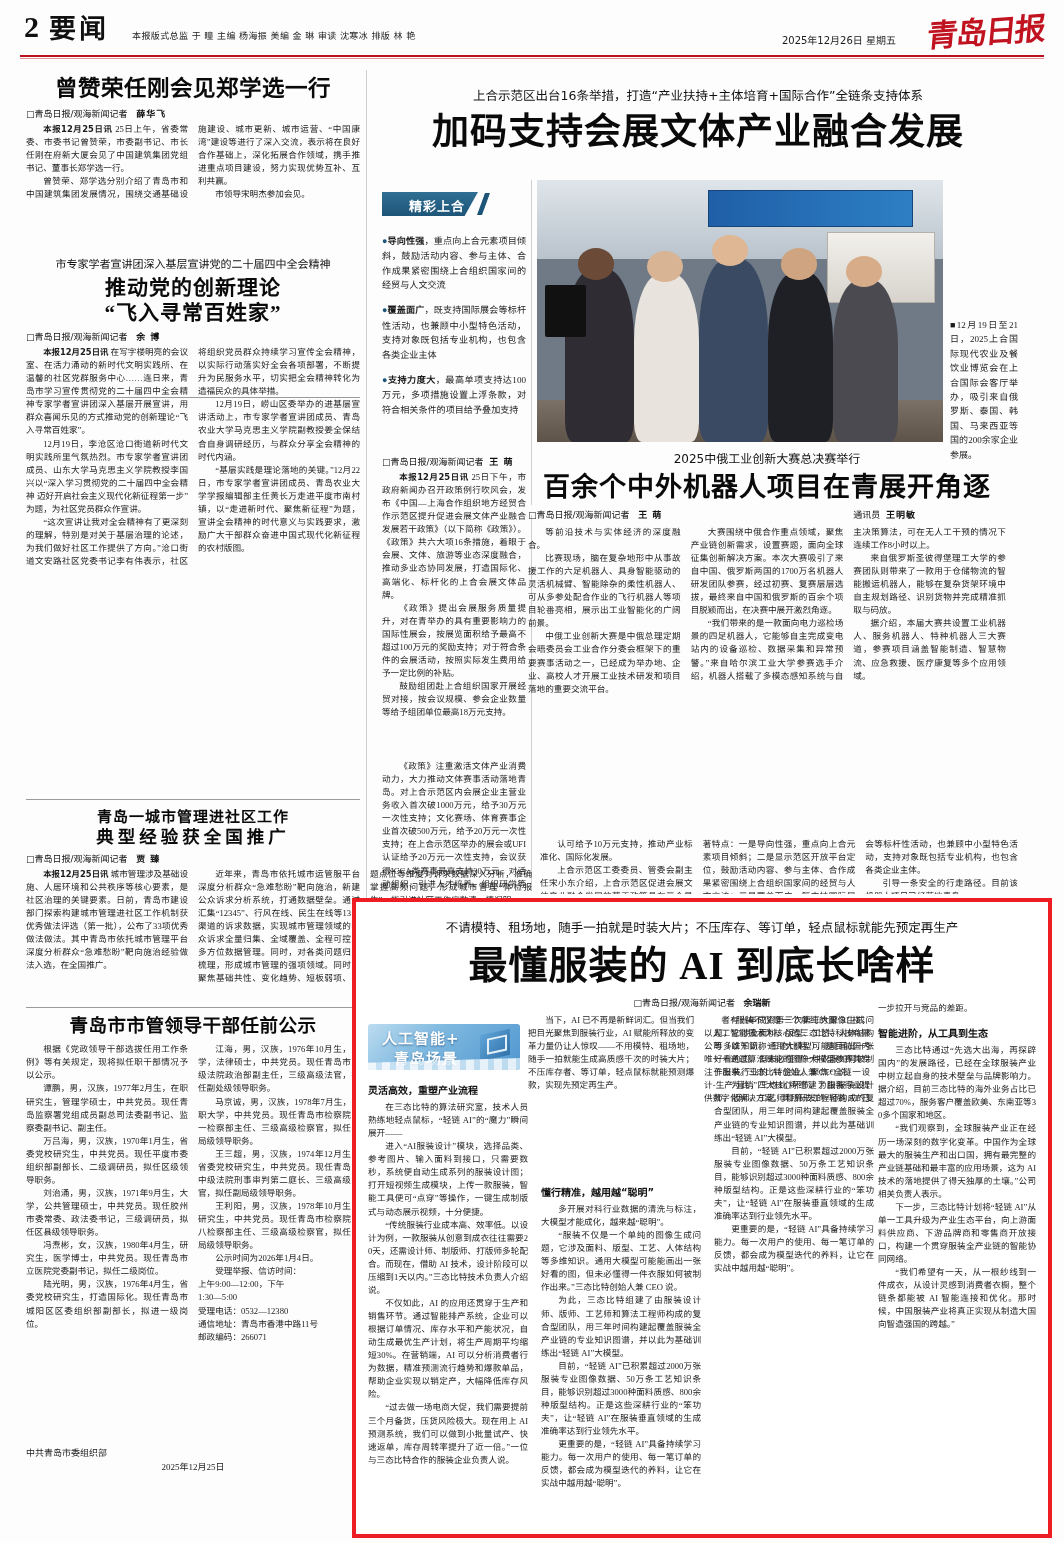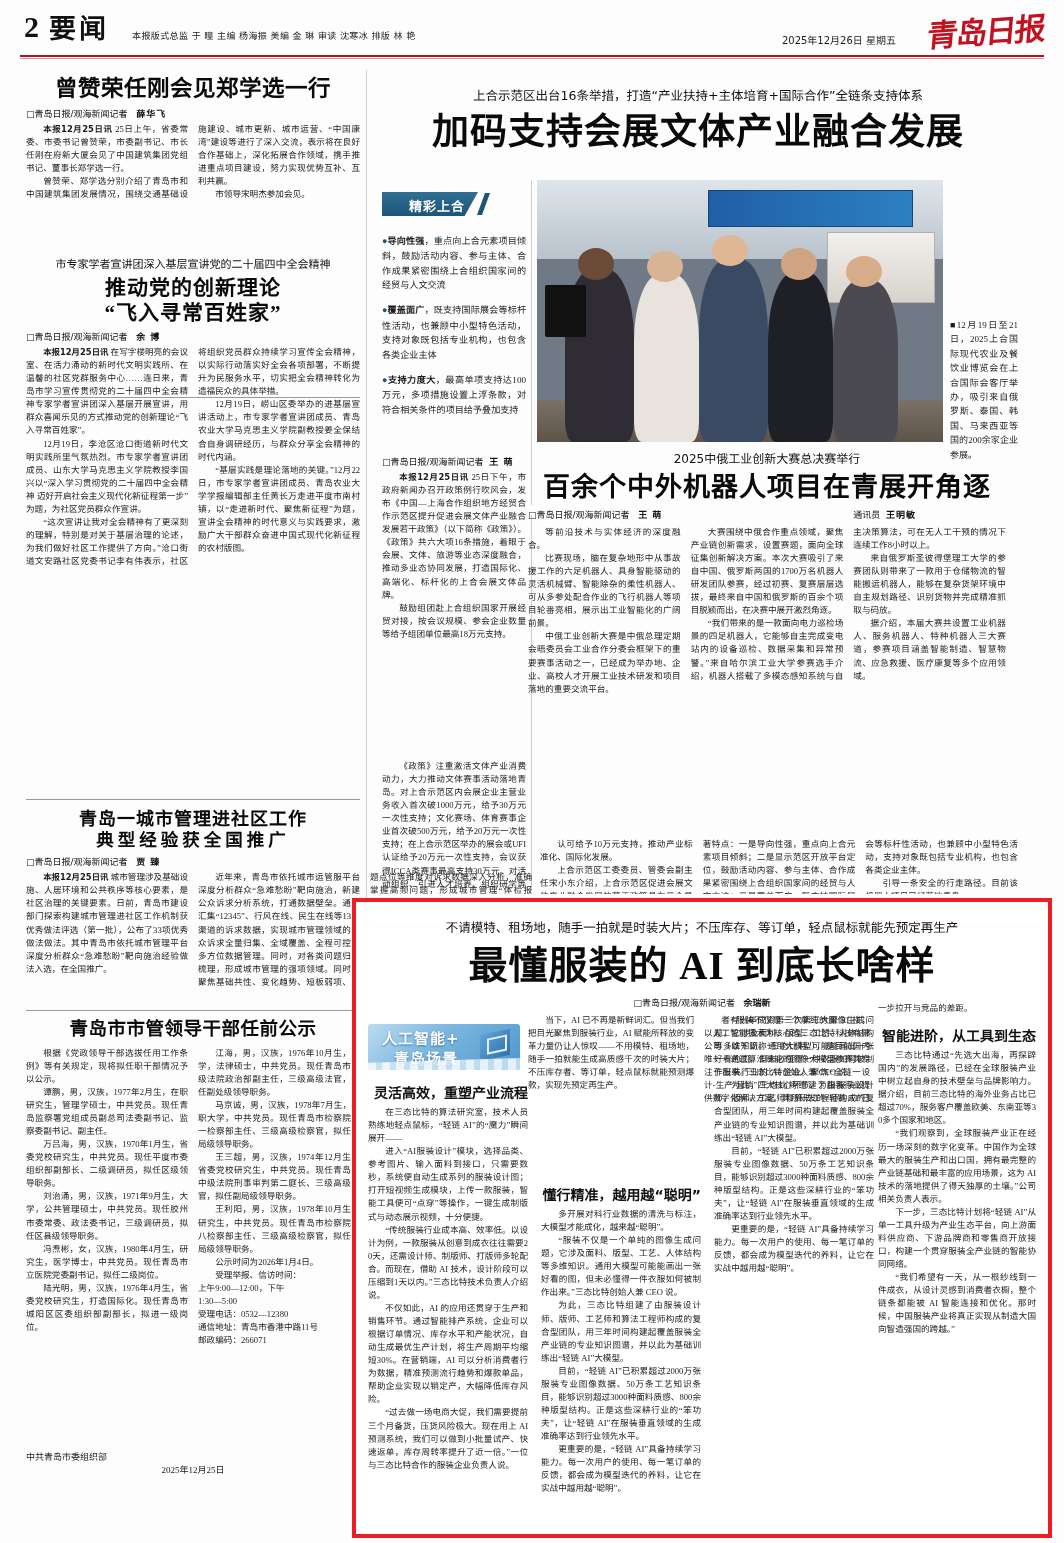--- a/index.html
+++ b/index.html
@@ -98,22 +98,22 @@
   .ai-badge .t2{position:absolute;left:26px;top:23px;color:#fff;font-weight:700;font-size:15px;
        font-family:"DejaVu Sans","Liberation Sans",sans-serif;letter-spacing:1px;
        text-shadow:0 1px 2px rgba(20,70,120,.65);}
   .ai-badge .chip{position:absolute;right:10px;top:8px;width:30px;height:26px;
        background:linear-gradient(135deg,#5fa5d8,#2f6fa8);transform:skewY(-12deg);opacity:.95;}
   .ai-badge .chip:after{content:"";position:absolute;left:7px;top:5px;width:16px;height:12px;
        border:2px solid #eaf4fb;}
   .ai-badge .wave{position:absolute;left:0;bottom:0;width:100%;height:12px;
        background:repeating-linear-gradient(90deg,#ffffff 0 8px,#cfe6f5 8px 14px);opacity:.85;
        clip-path:polygon(0 40%,100% 0,100% 100%,0 100%);}
-  .ai-sub{font-family:"DejaVu Sans","Liberation Sans",sans-serif;font-weight:700;font-size:14px;
-       text-align:right;color:#111;margin:0 0 4px;}
+  .ai-sub{font-family:"DejaVu Sans","Liberation Sans",sans-serif;font-weight:700;font-size:10px;
+       text-align:left;color:#111;margin:0 0 4px;}
 </style>
 </head>
 <body>
 
 <div class="page">
 
   <div class="masthead">
     <div class="mh-inner">
       <div class="mh-num">2</div>
       <div class="mh-sec">要闻</div>
@@ -159,21 +159,21 @@
         <p>12月19日，李沧区沧口街道新时代文明实践所里气氛热烈。市专家学者宣讲团成员、山东大学马克思主义学院教授李国兴以“深入学习贯彻党的二十届四中全会精神 迈好开启社会主义现代化新征程第一步”为题，为社区党员群众作宣讲。</p>
         <p>“这次宣讲让我对全会精神有了更深刻的理解，特别是对关于基层治理的论述，为我们做好社区工作提供了方向。”沧口街道文安路社区党委书记李有伟表示，社区将组织党员群众持续学习宣传全会精神，以实际行动落实好全会各项部署，不断提升为民服务水平，切实把全会精神转化为造福民众的具体举措。</p>
         <p>12月19日，崂山区委举办的进基层宣讲活动上，市专家学者宣讲团成员、青岛农业大学马克思主义学院副教授姜全保结合自身调研经历，与群众分享全会精神的时代内涵。</p>
         <p>“基层实践是理论落地的关键。”12月22日，市专家学者宣讲团成员、青岛农业大学学报编辑部主任黄长万走进平度市南村镇，以“走进新时代、聚焦新征程”为题，宣讲全会精神的时代意义与实践要求，激励广大干部群众奋进中国式现代化新征程的农村版图。</p>
       </div>
     </div>
 
     <div class="hrule" style="position:relative;width:334px;margin:9px 0 9px;"></div>
 
     <div>
-      <div class="hl-serif" style="font-size:18px;letter-spacing:1px;">青岛一城市管理进社区工作</div>
+      <div class="hl-serif" style="font-size:15px;letter-spacing:1px;">青岛一城市管理进社区工作</div>
       <div class="hl-serif" style="font-size:17.5px;letter-spacing:4px;">典型经验获全国推广</div>
       <div class="byline">
         <span>□青岛日报/观海新闻记者</span>
         &nbsp;&nbsp;<b>贾 臻</b>
       </div>
       <div class="body twocol" style="height:130px;">
         <p><span class="lead">本报12月25日讯</span>&nbsp;<span>城市管理涉及基础设施、人居环境和公共秩序等核心要素，是社区治理的关键要素。日前，青岛市建设部门探索构建城市管理进社区工作机制获优秀做法评选（第一批），公布了33项优秀做法做法。其中青岛市依托城市管理平台深度分析群众“急难愁盼”靶向施治经验做法入选，在全国推广。</span></p>
         <p>近年来，青岛市依托城市运管服平台深度分析群众“急难愁盼”靶向施治，新建公众诉求分析系统，打通数据壁垒。通过汇集“12345”、行风在线、民生在线等13个渠道的诉求数据，实现城市管理领域的群众诉求全量归集、全域覆盖、全程可控的多方位数据管理。同时，对各类问题归类梳理，形成城市管理的强项领域。同时，聚焦基础共性、变化趋势、短板弱项、问题点位等维度对诉求数据深入分析，准确掌握高频问题，形成城市管理“体检报告”，指引进社区工作底数清、情况明。</p>
       </div>
     </div>
@@ -252,20 +252,21 @@
 
   <div class="cap" style="position:absolute;left:950px;top:318px;width:68px;">■12月19日至21日，2025上合国际现代农业及餐饮业博览会在上合国际会客厅举办，吸引来自俄罗斯、泰国、韩国、马来西亚等国的200余家企业参展。</div>
 
   <div class="col" style="left:382px;top:450px;width:144px;">
     <div class="byline">
       <span>□青岛日报/观海新闻记者</span>
       &nbsp;<b>王 萌</b>
     </div>
     <div class="body" style="height:420px;overflow:hidden;">
       <p><span class="lead">本报12月25日讯</span>&nbsp;<span>25日下午，市政府新闻办召开政策例行吹风会，发布《中国—上海合作组织地方经贸合作示范区提升促进会展文体产业融合发展若干政策》（以下简称《政策》）。《政策》共六大项16条措施，着眼于会展、文体、旅游等业态深度融合，推动多业态协同发展，打造国际化、高端化、标杆化的上合会展文体品牌。</span></p>
+      <p>《政策》提出会展服务质量提升，对在青举办的具有重要影响力的国际性展会，按展览面积给予最高不超过100万元的奖励支持；对于符合条件的会展活动，按照实际发生费用给予一定比例的补贴。</p>
       <p>鼓励组团赴上合组织国家开展经贸对接，按会议规模、参会企业数量等给予组团单位最高18万元支持。</p>
     </div>
   </div>
 
   <div class="col" style="left:382px;top:450px;width:0;height:0;overflow:hidden;"></div>
 
   <div class="col" style="left:528px;top:452px;width:478px;">
     <div class="kicker" style="font-size:12px;">2025中俄工业创新大赛总决赛举行</div>
     <div class="hl-serif" style="font-size:27px;margin-top:4px;letter-spacing:1px;">百余个中外机器人项目在青展开角逐</div>
     <div style="display:flex;justify-content:space-between;align-items:flex-end;">

